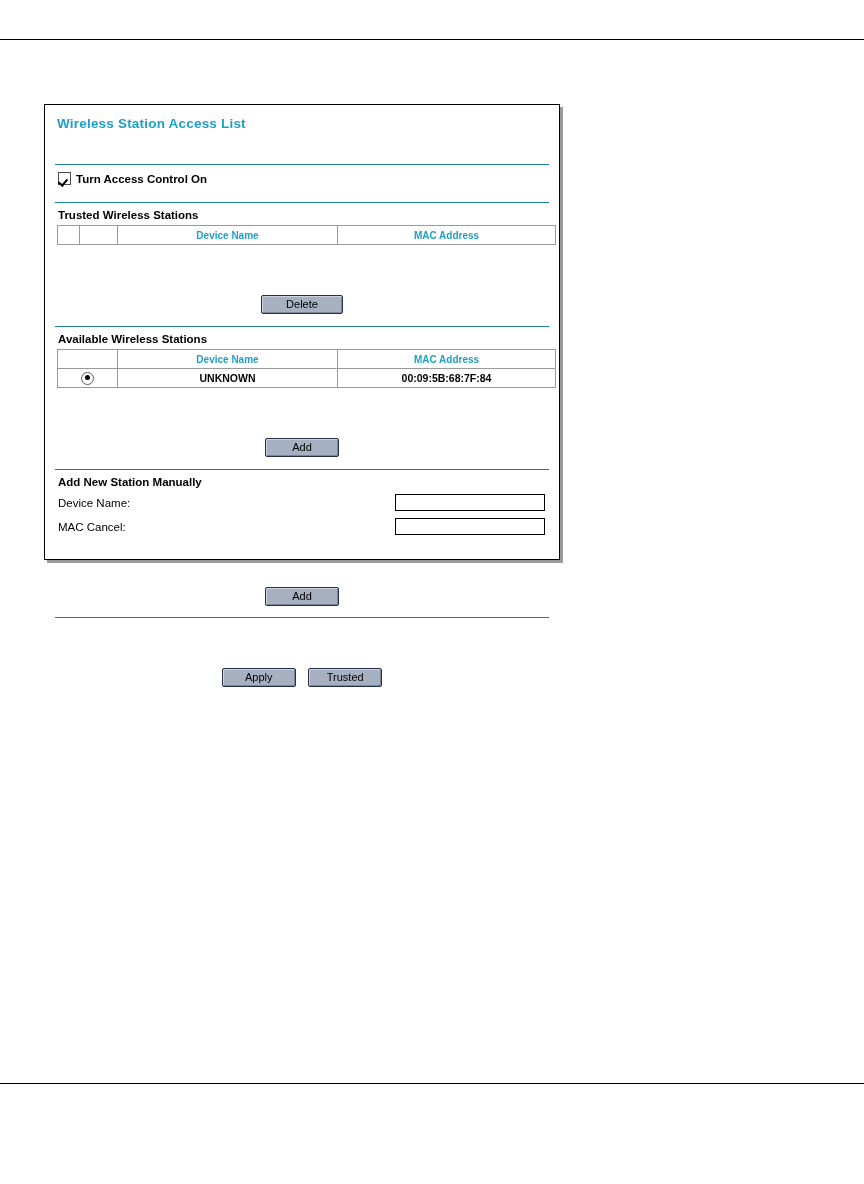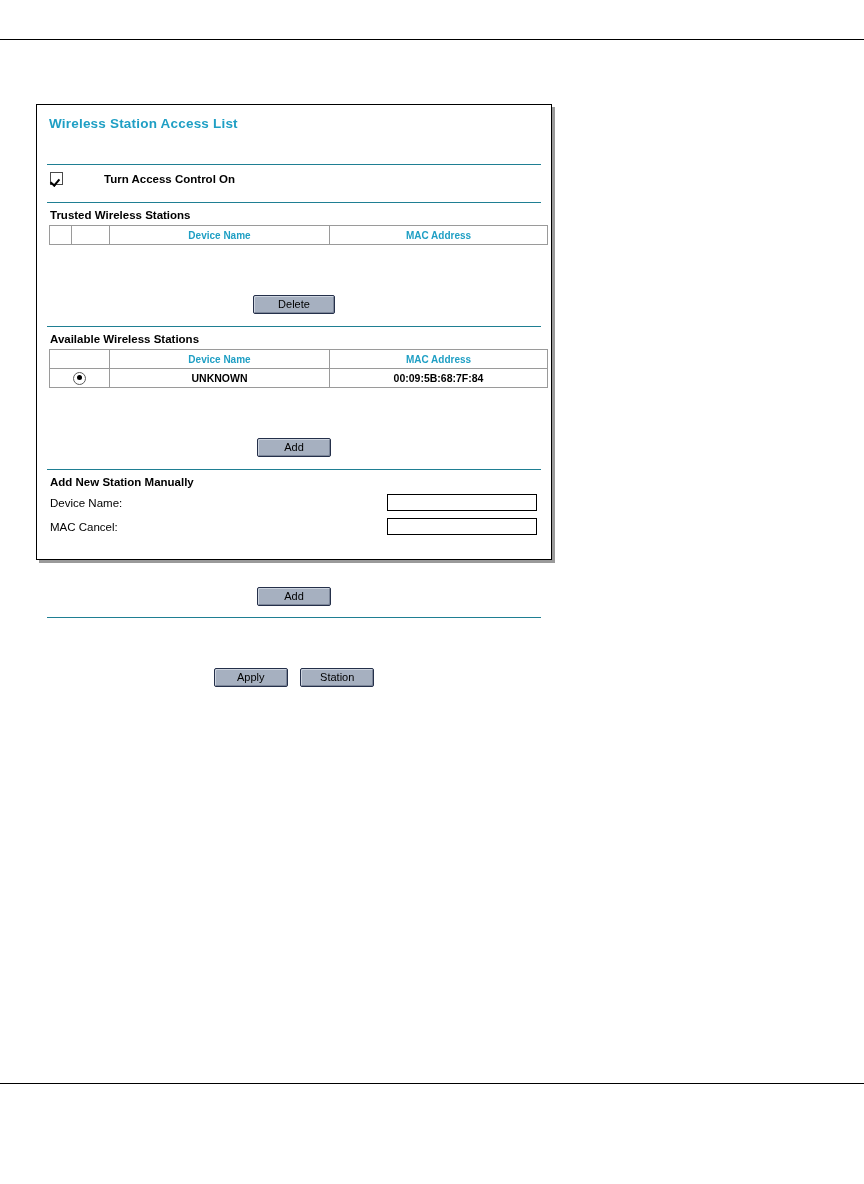--- a/index.html
+++ b/index.html
@@ -28,21 +28,21 @@
     left: 0;
     top: 1083px;
     width: 864px;
     height: 1px;
     background: #000000;
   }
 
   
   .panel {
     position: absolute;
-    left: 36px;
+    left: 44px;
     top: 104px;
     width: 516px;
     height: 456px;
     border: 1px solid #000000;
     background: #ffffff;
     box-sizing: border-box;
     
     box-shadow: 3px 3px 0 0 #9a9a9a;
   }
   .panel-inner {
@@ -95,21 +95,20 @@
     width: 4px;
     height: 7px;
     border-right: 2px solid #000;
     border-bottom: 2px solid #000;
     transform: rotate(40deg);
   }
   .lbl-bold {
     font-size: 11.5px;
     font-weight: bold;
     color: #000000;
-    margin-left: 36px;
   }
   .section-label {
     font-size: 11.5px;
     font-weight: bold;
     color: #000000;
     padding: 6px 0 4px 3px;
   }
 
   table.grid {
     border-collapse: collapse;
@@ -290,19 +289,19 @@
     </div>
 
     <div class="btn-row">
       <span class="btn">Add</span>
     </div>
 
     <div class="hr-teal t5"></div>
 
     <div class="btn-row">
       <span class="btn">Apply</span>
-      <span class="btn">Station</span>
+      <span class="btn">Trusted</span>
     </div>
 
   </div>
 </div>
 
 <div class="page-rule-bottom"></div>
 
 </body></html>

